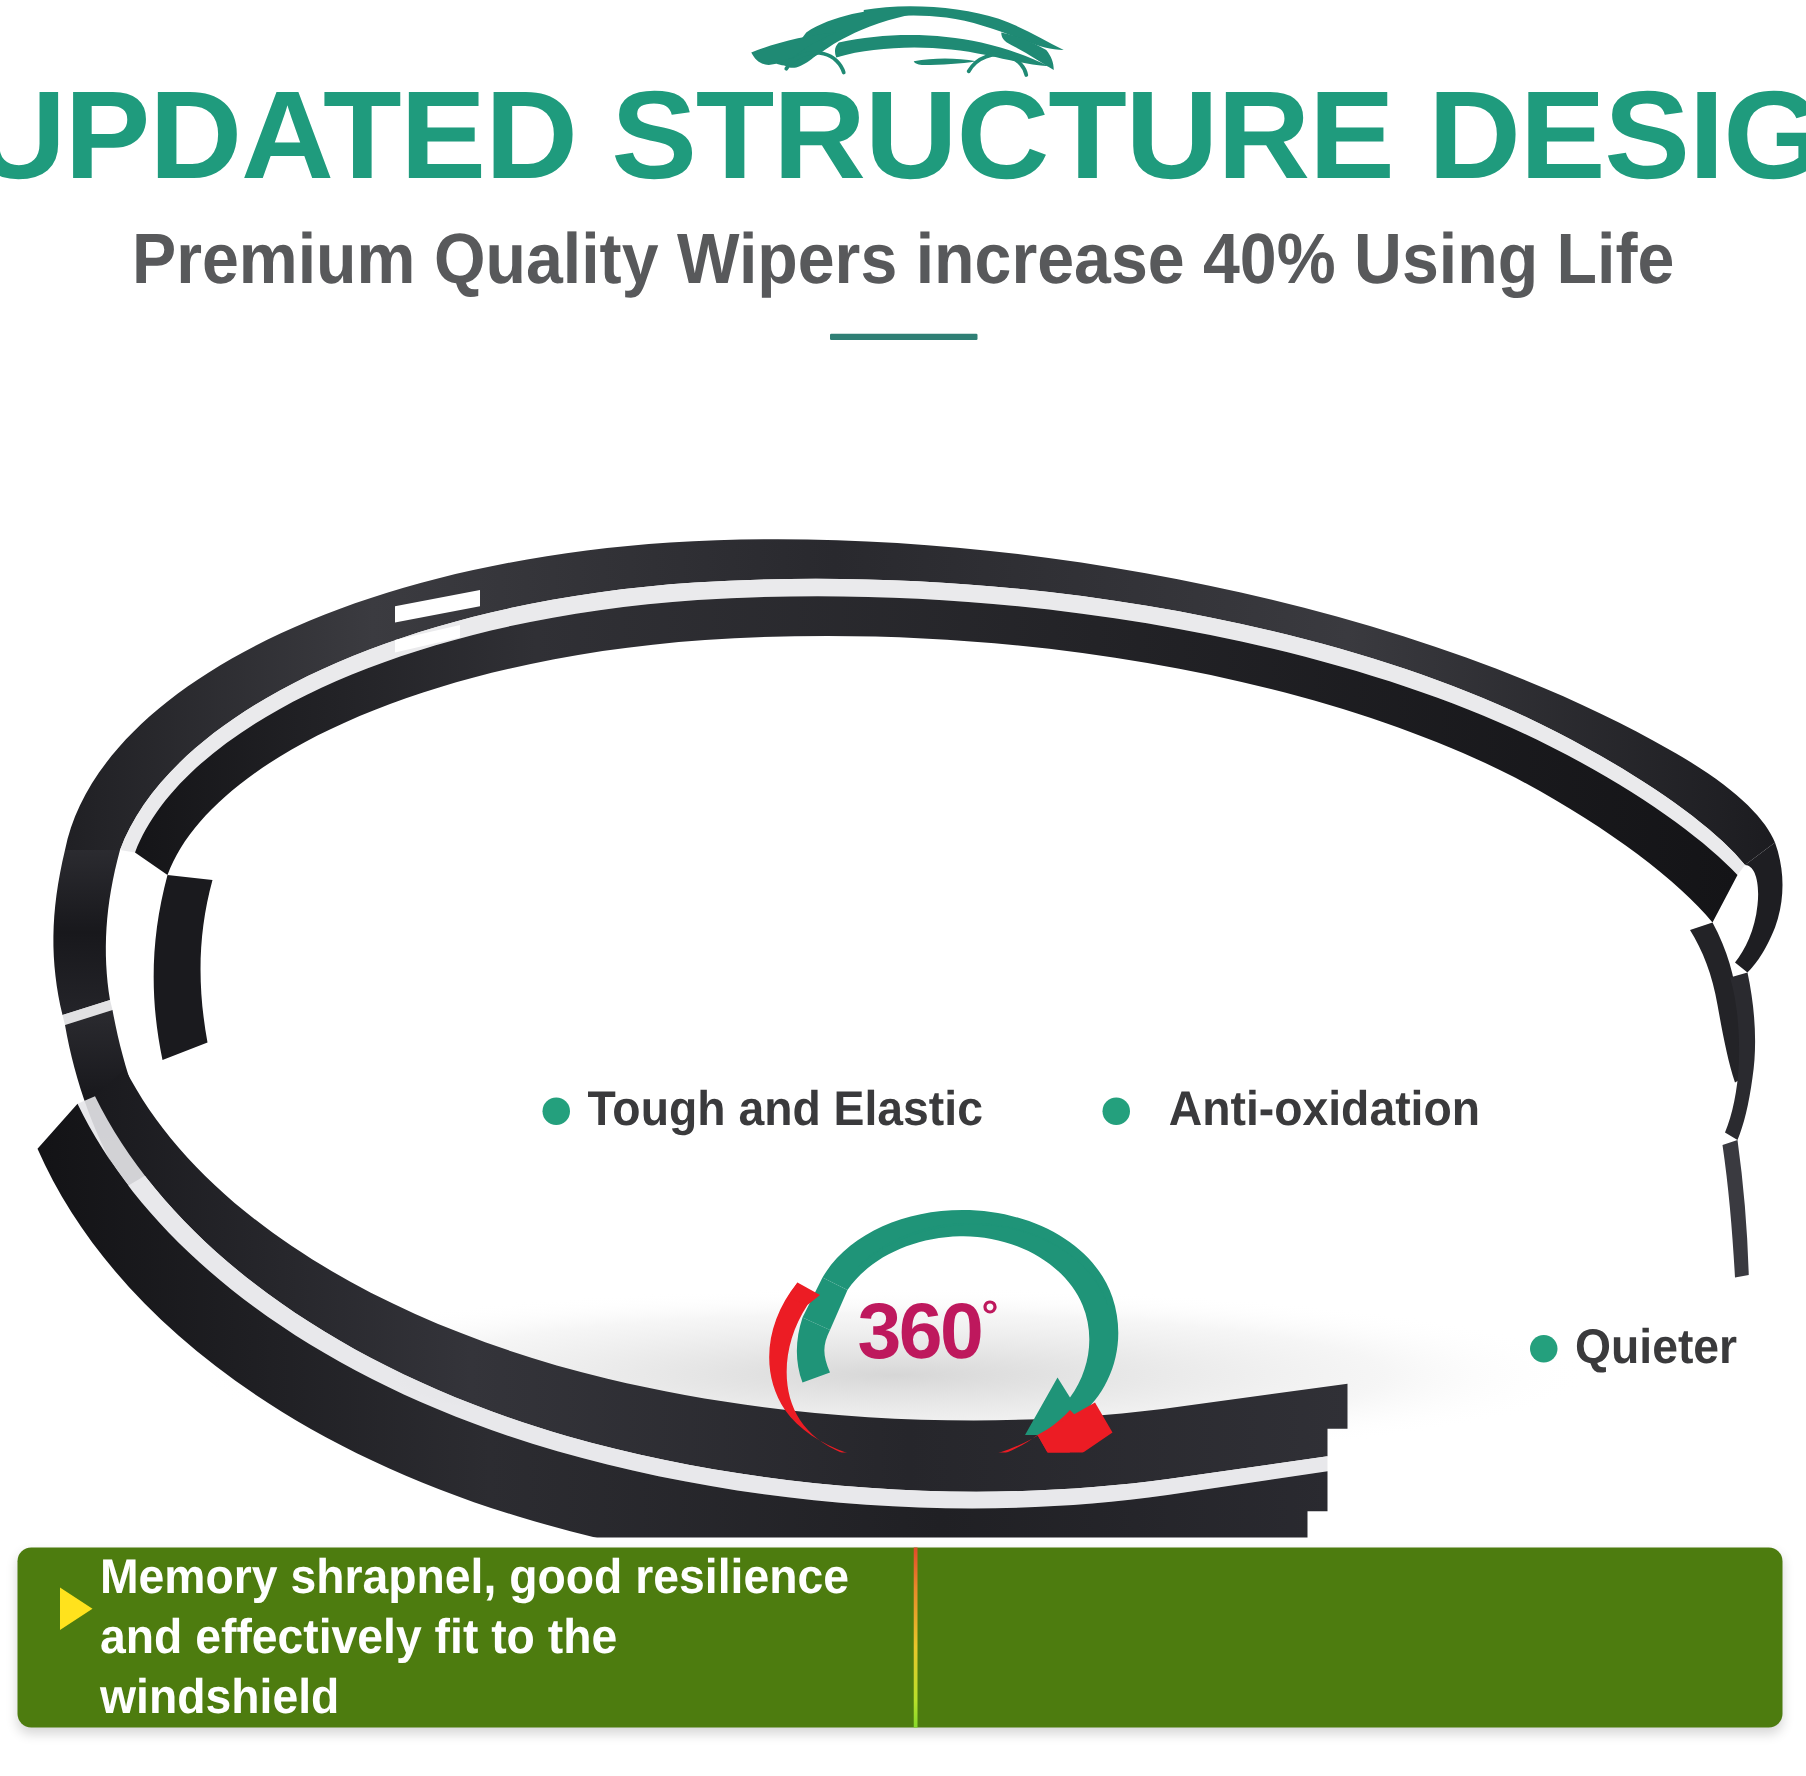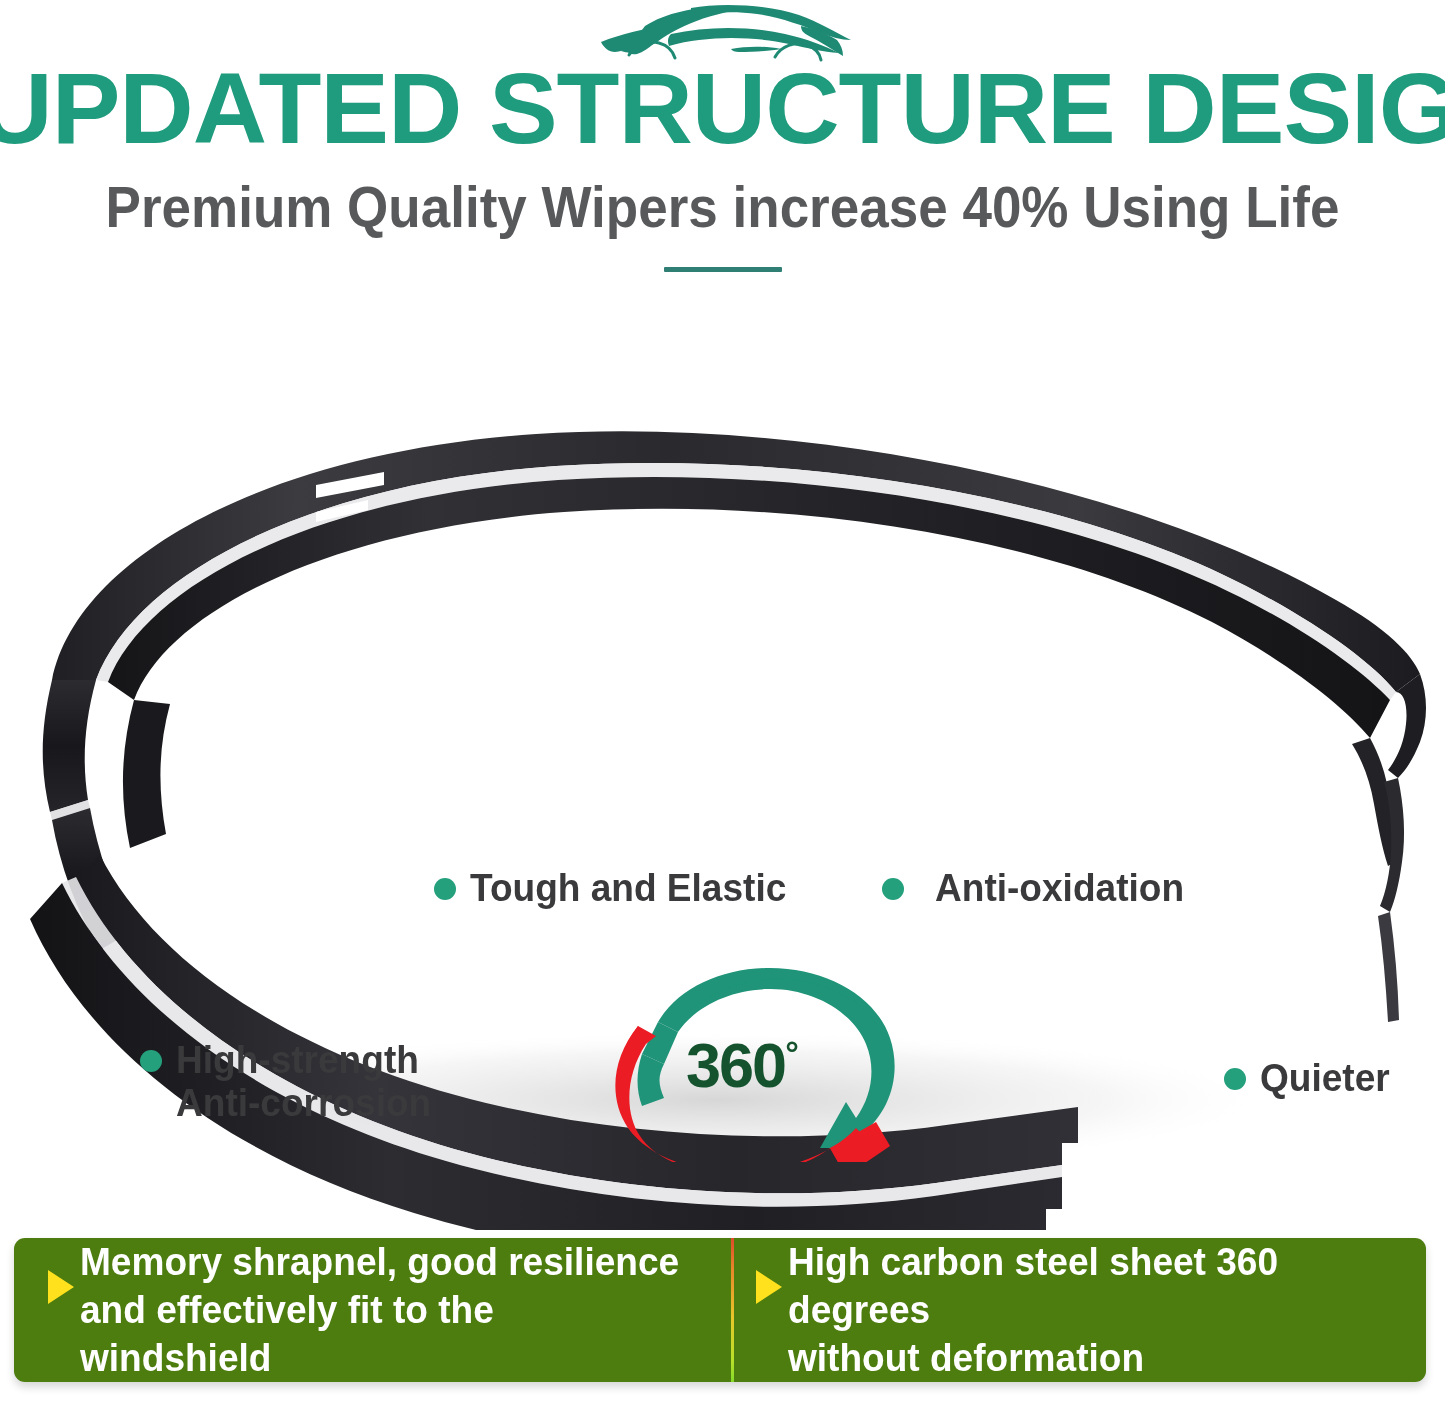--- a/index.html
+++ b/index.html
@@ -124,21 +124,21 @@
     top: 662px;
     width: 340px;
     height: 200px;
   }
   #badge-360 .badge-text {
     position: absolute;
     left: 92px;
     top: 60px;
     width: 180px;
     text-align: left;
-    color: #14532d;
+    color: #be185d;
     font-family: "Liberation Sans", sans-serif;
     font-weight: 700;
     font-size: 63px;
     line-height: 63px;
     letter-spacing: -2px;
     white-space: nowrap;
   }
   #badge-360 .badge-text .deg {
     font-size: 34px;
     vertical-align: super;
@@ -364,25 +364,20 @@
   <div class="feature" id="feature-tough">
     <span class="dot"></span>
     <span class="flabel">Tough and Elastic</span>
   </div>
 
   <div class="feature" id="feature-antiox">
     <span class="dot"></span>
     <span class="flabel">Anti-oxidation</span>
   </div>
 
-  <div class="feature" id="feature-strength">
-    <span class="dot"></span>
-    <span class="flabel">High-strength
-Anti-corrosion</span>
-  </div>
 
   <div class="feature" id="feature-quieter">
     <span class="dot"></span>
     <span class="flabel">Quieter</span>
   </div>
 
   <div id="badge-360">
     <svg viewBox="0 0 340 200" width="340" height="200" aria-hidden="true">
 
       <path d="M64 60
@@ -420,18 +415,13 @@
   </div>
 </div>
 
 <div id="bottom-banner">
   <div class="banner-col" id="banner-col-left">
     <span class="tri"></span>
     <span class="banner-text">Memory shrapnel, good resilience
 and effectively fit to the windshield</span>
   </div>
   <div id="banner-divider"></div>
-  <div class="banner-col" id="banner-col-right">
-    <span class="tri"></span>
-    <span class="banner-text">High carbon steel sheet 360 degrees
-without deformation</span>
-  </div>
 </div>
 
 </body></html>

